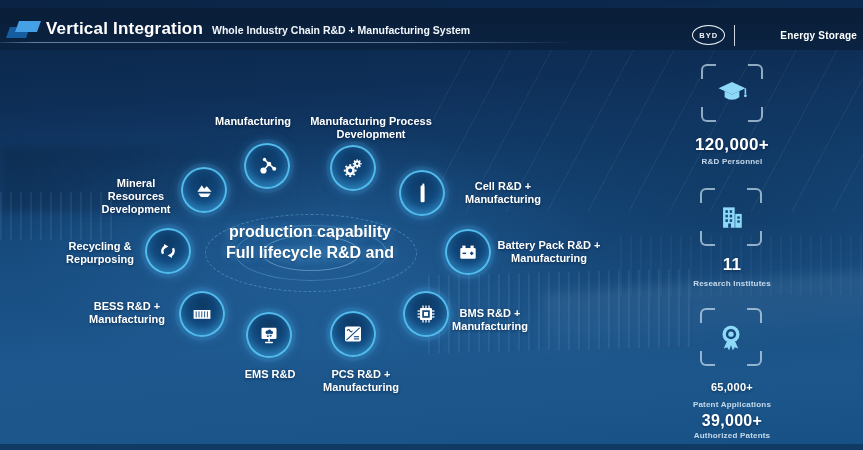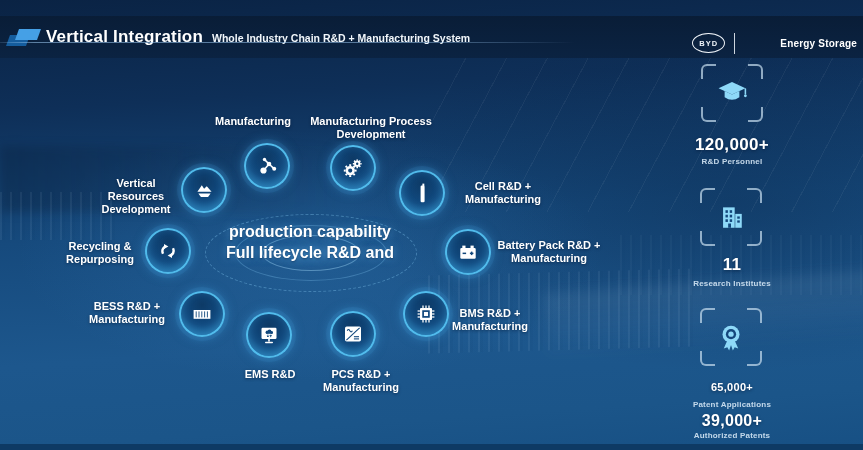--- a/index.html
+++ b/index.html
@@ -20,21 +20,21 @@
   .cells-a{left:0;top:192px;width:120px;height:48px;}
   .cells-b{left:428px;top:272px;width:268px;height:78px;transform:skewY(-1.5deg);}
   .cells-c{left:620px;top:235px;width:243px;height:60px;opacity:.28;}
   .light-band{position:absolute;left:545px;top:282px;width:330px;height:66px;
     background:linear-gradient(rgba(185,215,240,0.10),transparent);transform:rotate(-4deg);filter:blur(6px);}
   .streaks{position:absolute;right:0;top:42px;width:430px;height:170px;
     background:repeating-linear-gradient(118deg,rgba(255,255,255,0.05) 0 1px,transparent 1px 36px);}
   .bottom-bar{position:absolute;left:0;bottom:0;width:100%;height:6px;background:#0e3a64;}
 
   
-  .header{position:absolute;left:0;top:16px;width:100%;height:42px;
+  .header{position:absolute;left:0;top:8px;width:100%;height:42px;
     background:linear-gradient(180deg,#091d37,#0b2342);display:flex;align-items:center;}
   .header-rule{position:absolute;left:0;top:42px;height:1px;width:575px;
     background:linear-gradient(90deg,rgba(150,200,240,0.15),rgba(160,205,245,0.55) 6%,rgba(160,205,245,0.5) 72%,transparent 100%);}
   .mark{position:relative;width:36px;height:22px;margin-left:8px;flex:0 0 auto;}
   .mark .back{position:absolute;left:0;top:9px;width:20px;height:11px;background:#155d9e;transform:skewX(-20deg);}
   .mark .front{position:absolute;left:9px;top:3px;width:22px;height:11px;background:#45a0e6;transform:skewX(-20deg);}
   .titles{display:flex;align-items:baseline;gap:9px;margin-left:2px;}
   .page-title{color:#fff;font-size:17px;font-weight:700;letter-spacing:.2px;}
   .page-subtitle{color:#f2f7fb;font-size:10.5px;font-weight:700;}
   .brand{position:absolute;right:6px;top:0;height:54px;display:flex;align-items:center;gap:9px;}
@@ -262,21 +262,21 @@
       <g stroke="#fff" stroke-width="2.4" fill="none">
         <path d="M7 14.8 A5.8 5.8 0 0 1 8.6 7.9"></path>
         <path d="M17 9.2 A5.8 5.8 0 0 1 15.4 16.1"></path>
       </g>
       <polygon points="8.0,5.0 12.4,7.5 8.0,10.0" fill="#fff"></polygon>
       <polygon points="16.0,19.0 11.6,16.5 16.0,14.0" fill="#fff"></polygon>
     </svg>
   </div>
 
   <div class="node-label l-mineral">
-    <div>Vertical</div>
+    <div>Mineral</div>
     <div>Resources</div>
     <div>Development</div>
   </div>
   <div class="node-label l-material">
     <div>Manufacturing</div>
   </div>
   <div class="node-label l-process">
     <div>Manufacturing Process</div>
     <div>Development</div>
   </div>

